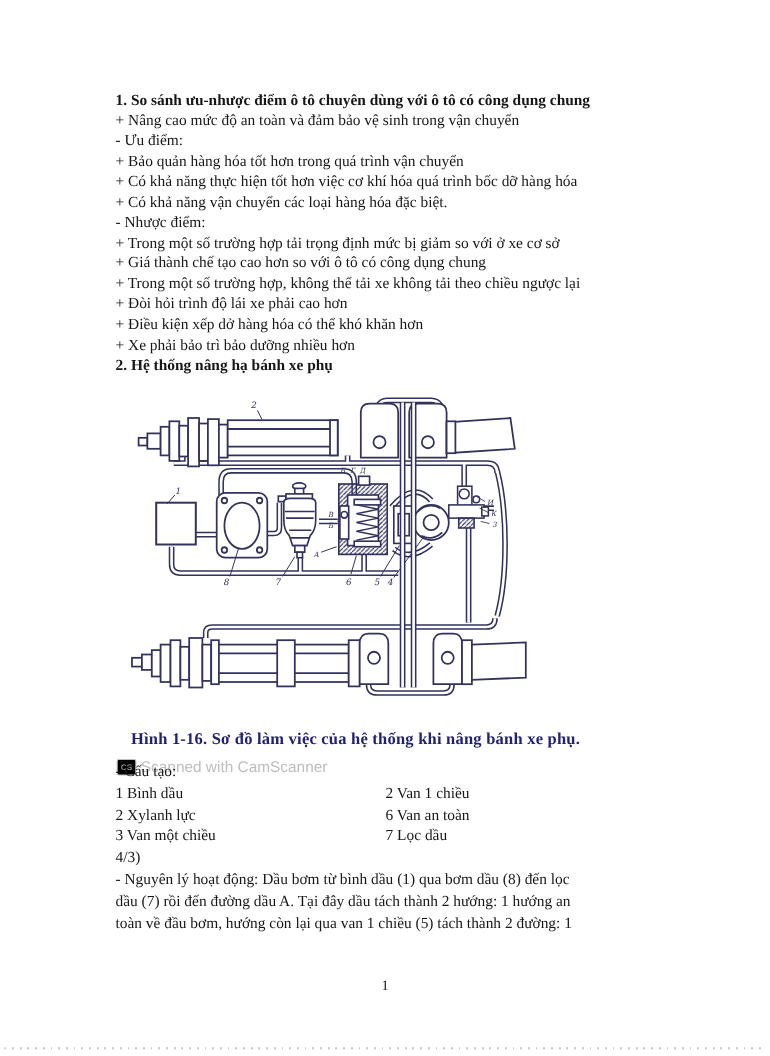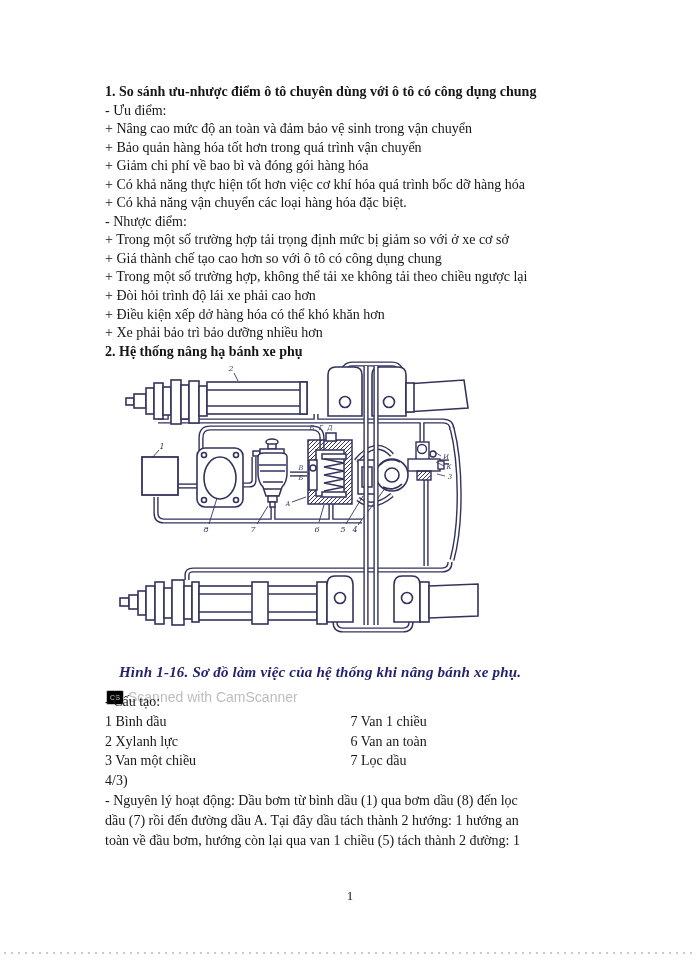--- a/index.html
+++ b/index.html
@@ -6,21 +6,21 @@
   body{
     width:700px;height:960px;background:#ffffff;position:relative;overflow:hidden;
     font-family:"Liberation Serif","DejaVu Serif",serif;color:#161616;
   }
   .textblock{position:absolute;left:105px;width:516px;font-size:14px;line-height:18.55px;}
   .textblock.lower{line-height:19.8px;}
   .bold{font-weight:bold;}
   .row .c1{display:inline-block;width:242px;}
   .caption{
     position:absolute;left:119px;top:664px;width:500px;
-    font-size:15px;font-weight:bold;font-style:italic;color:#23236d;letter-spacing:.2px;
+    font-size:15px;font-weight:bold;color:#23236d;letter-spacing:.2px;
   }
   .watermark{
     position:absolute;left:106px;top:689px;display:flex;align-items:center;gap:4px;
     font-family:"Liberation Sans","DejaVu Sans",sans-serif;
   }
   .watermark .badge{
     width:16px;height:13px;background:#000000;border:1px solid #c2c2c2;border-radius:2px;
     font-size:7.5px;font-weight:bold;color:#8f8f8f;display:flex;align-items:center;justify-content:center;
   }
   .watermark .wmtext{font-size:14px;color:#bdbdbd;text-align:right;}
@@ -31,24 +31,23 @@
   }
   .figure{position:absolute;left:100px;top:358px;width:390px;height:300px;}
   svg text{font-family:"DejaVu Serif",serif;font-size:8px;font-style:italic;fill:#32325c;}
   svg .sm{font-size:6.5px;}
 </style>
 </head>
 <body>
 
 <div class="textblock" style="top:83px">
   <div class="bold">1. So sánh ưu-nhược điểm ô tô chuyên dùng với ô tô có công dụng chung</div>
+  <div>+ Nâng cao mức độ an toàn và đảm bảo vệ sinh trong vận chuyển</div>
   <div>- Ưu điểm:</div>
-  <div>+ Nâng cao mức độ an toàn và đảm bảo vệ sinh trong vận chuyển</div>
   <div>+ Bảo quản hàng hóa tốt hơn trong quá trình vận chuyển</div>
-  <div>+ Giảm chi phí về bao bì và đóng gói hàng hóa</div>
   <div>+ Có khả năng thực hiện tốt hơn việc cơ khí hóa quá trình bốc dỡ hàng hóa</div>
   <div>+ Có khả năng vận chuyển các loại hàng hóa đặc biệt.</div>
   <div>- Nhược điểm:</div>
   <div>+ Trong một số trường hợp tải trọng định mức bị giảm so với ở xe cơ sở</div>
   <div>+ Giá thành chế tạo cao hơn so với ô tô có công dụng chung</div>
   <div>+ Trong một số trường hợp, không thể tải xe không tải theo chiều ngược lại</div>
   <div>+ Đòi hỏi trình độ lái xe phải cao hơn</div>
   <div>+ Điều kiện xếp dở hàng hóa có thể khó khăn hơn</div>
   <div>+ Xe phải bảo trì bảo dưỡng nhiều hơn</div>
   <div class="bold">2. Hệ thống nâng hạ bánh xe phụ</div>
@@ -275,21 +274,21 @@
 
 <div class="watermark">
   <span class="badge">CS</span>
   <span class="wmtext">Scanned with CamScanner</span>
 </div>
 
 <div class="textblock lower" style="top:692px">
   <div>- Cấu tạo:</div>
   <div class="row">
     <span class="c1">1 Bình dầu</span>
-    <span>7 Van 1 chiều</span>
+    <span>2 Van 1 chiều</span>
   </div>
   <div class="row">
     <span class="c1">2 Xylanh lực</span>
     <span>6 Van an toàn</span>
   </div>
   <div class="row">
     <span class="c1">3 Van một chiều</span>
     <span>7 Lọc dầu</span>
   </div>
   <div>4/3)</div>

